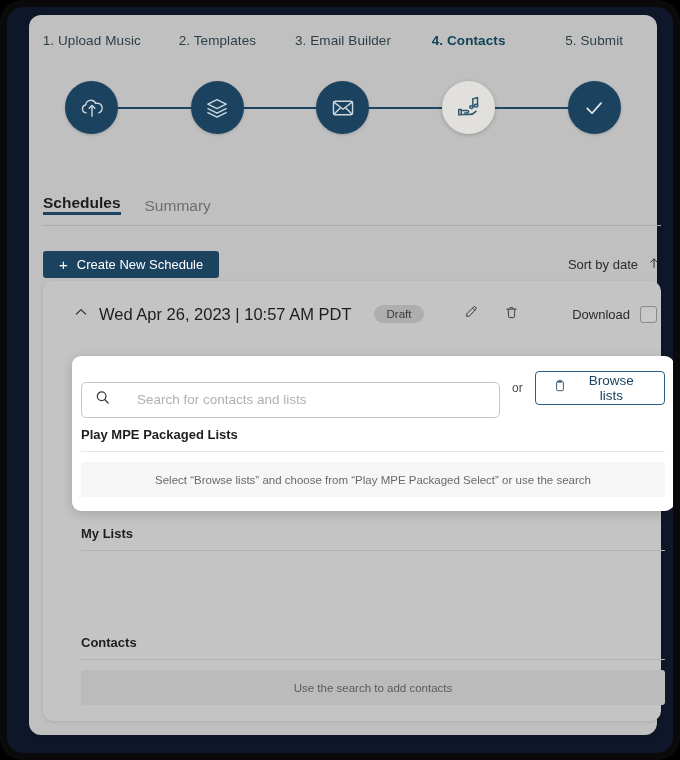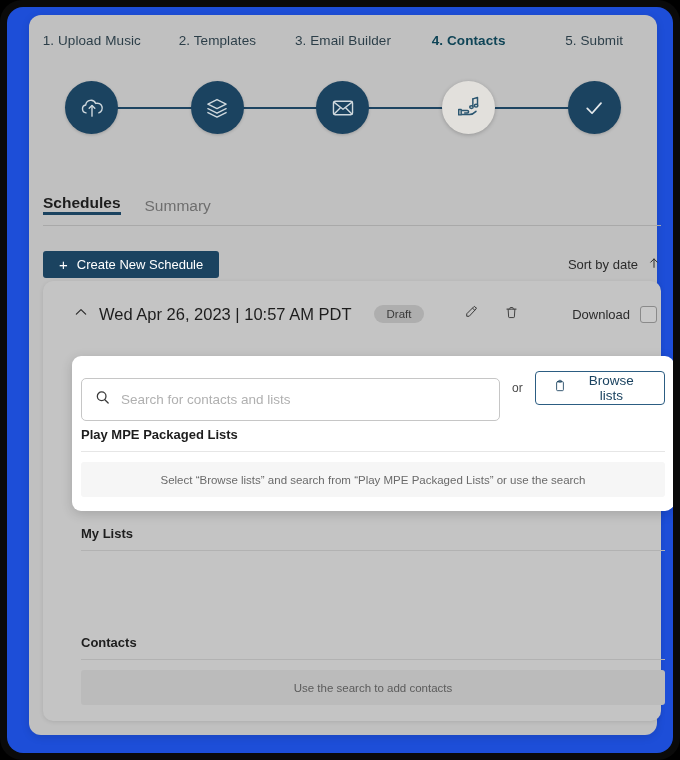--- a/index.html
+++ b/index.html
@@ -19,21 +19,21 @@
     background: #0a0a0a;
     border-radius: 22px;
     overflow: hidden;
   }
   .viewport {
     position: absolute;
     left: 7px;
     top: 7px;
     width: 666px;
     height: 746px;
-    background: #1d4ed8;
+    background: #0f172a;
     border-radius: 16px;
     overflow: hidden;
   }
 
   
   .content-card {
     position: absolute;
     left: 22px;
     top: 8px;
     width: 628px;
@@ -255,26 +255,26 @@
   .search-row {
     position: absolute;
     left: 9px; top: 14px;
     width: 584px;
     height: 35px;
     display: flex;
     align-items: center;
   }
   .search-box {
     width: 422px;
-    height: 43px;
+    height: 36px;
     border: 1px solid #c6c6c6;
     border-radius: 5px;
     display: flex;
     align-items: center;
-    gap: 10px;
+    gap: 26px;
     padding: 0 12px;
     background: #ffffff;
     margin-top: 24px;
   }
   .search-input {
     border: none;
     outline: none;
     font-size: 13.5px;
     color: #2b2b2b;
     width: 100%;
@@ -539,21 +539,21 @@
                   <rect x="6.2" y="4.6" width="11.6" height="15.4" rx="1.6"></rect>
                   <path d="M9.6 4.6V3.4a1 1 0 0 1 1-1h2.8a1 1 0 0 1 1 1v1.2z"></path>
                 </svg>
               </span>
               <span>Browse lists</span>
             </button>
           </div>
 
           <div class="panel-sec-title">Play MPE Packaged Lists</div>
           <div class="panel-divider"></div>
-          <div class="panel-empty">Select “Browse lists” and search from “Play MPE Packaged Lists” or use the search</div>
+          <div class="panel-empty">Select “Browse lists” and choose from “Play MPE Packaged Select” or use the search</div>
         </div>
 
         <div class="section" style="top:245px;">
           <div class="sec-title">My Lists</div>
           <div class="sec-divider"></div>
         </div>
 
         <div class="section" style="top:354px;">
           <div class="sec-title">Contacts</div>
           <div class="sec-divider"></div>

